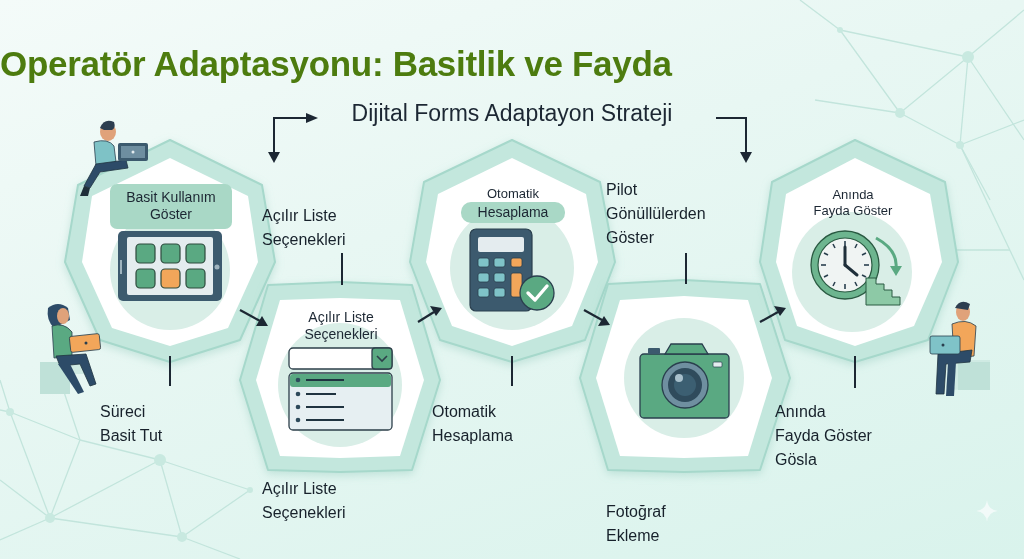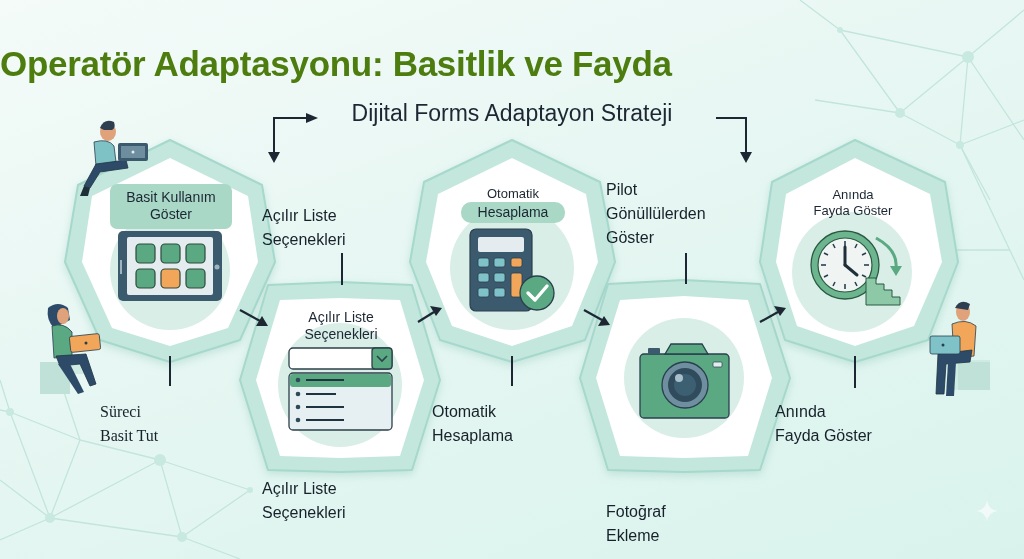--- a/index.html
+++ b/index.html
@@ -289,21 +289,21 @@
 <div class="inner-label" style="left:452px; top:185px; width:122px;">
   <div style="font-size:13px;">Otomatik</div>
   <div style="margin-top:2px;">Hesaplama</div>
 </div>
 
 <div class="inner-label" style="left:792px; top:187px; width:122px; font-size:13px; line-height:16px;">
   <div>Anında</div>
   <div>Fayda Göster</div>
 </div>
 
-<div class="label" style="left:100px; top:400px; width:140px;font-family:Liberation Serif, serif;">
+<div class="label" style="left:100px; top:400px; width:140px;">
   <div>Süreci</div>
   <div>Basit Tut</div>
 </div>
 
 <div class="label" style="left:262px; top:204px; width:160px;">
   <div>Açılır Liste</div>
   <div>Seçenekleri</div>
 </div>
 
 <div class="label" style="left:262px; top:477px; width:160px;">
@@ -323,17 +323,18 @@
 </div>
 
 <div class="label" style="left:606px; top:477px; width:160px;margin-top:23px;">
   <div>Fotoğraf</div>
   <div>Ekleme</div>
 </div>
 
 <div class="label" style="left:775px; top:400px; width:160px;">
   <div>Anında</div>
   <div>Fayda Göster</div>
+  <div>Gösla</div>
 </div>
 
 <svg class="sparkle" viewBox="0 0 22 22">
   <path d="M11 0 Q12 10 22 11 Q12 12 11 22 Q10 12 0 11 Q10 10 11 0 Z" fill="#f4fbf9" opacity="0.9"></path>
 </svg>
 
 </body></html>

